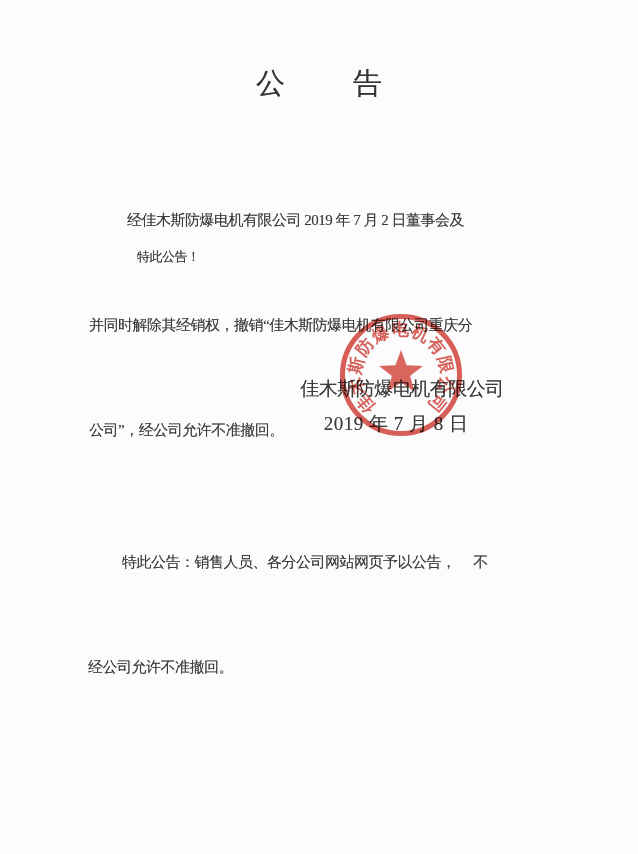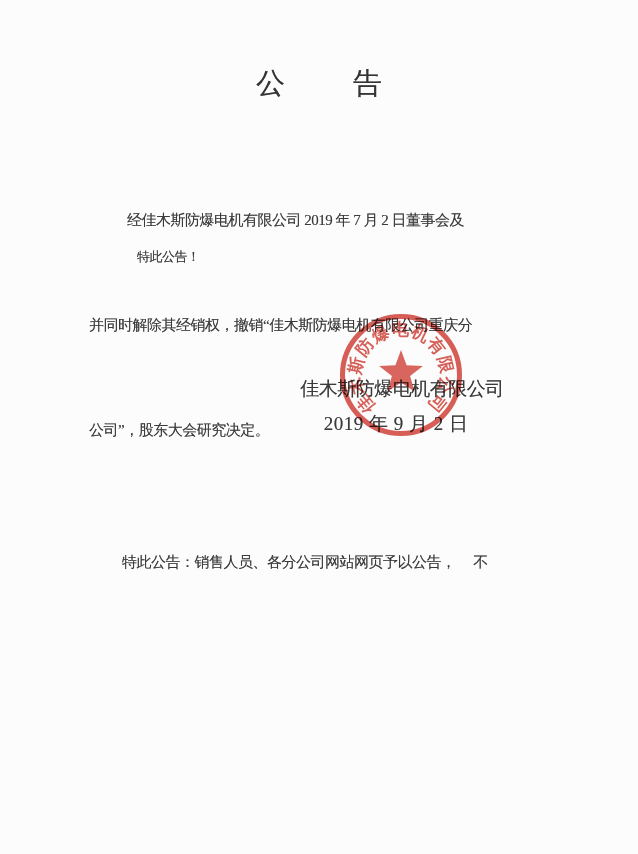--- a/index.html
+++ b/index.html
@@ -95,36 +95,37 @@
 <div class="page">
 
   <div class="doc-title txt">
     <span>公</span>
     <span>告</span>
   </div>
 
   <div class="para p1 txt">
     <div class="line-1">经佳木斯防爆电机有限公司 2019 年 7 月 2 日董事会及</div>
     <div class="line-2">并同时解除其经销权，撤销“佳木斯防爆电机有限公司重庆分</div>
-    <div class="line-3">公司”，股东大会研究决定。</div>
+    <div class="line-3">公司”，经公司允许不准撤回。</div>
   </div>
 
   <div class="closing txt">特此公告！</div>
 
   <div class="sig-company txt">佳木斯防爆电机有限公司</div>
-  <div class="sig-date txt">2019 年 9 月 2 日</div>
+  <div class="sig-date txt">2019 年 7 月 8 日</div>
 
   <div class="seal">
     <svg viewBox="0 0 136 136" xmlns="http://www.w3.org/2000/svg">
       <circle class="ring" cx="68" cy="68" r="58.5" fill="none" stroke-width="5" opacity="0.92"></circle>
       <path id="sealArc" d="M 43.4 99.5 A 40 40 0 1 1 92.6 99.5" fill="none"></path>
       <text class="glyphs" font-size="17" letter-spacing="1" font-weight="600" opacity="0.9" font-family="'Liberation Serif','DejaVu Serif',serif">
         <textPath href="#sealArc">佳木斯防爆电机有限公司</textPath>
       </text>
       <polygon class="glyphs" opacity="0.88" points="68,43 73.6,58.2 89.9,58.9 77.1,69 81.5,84.6 68,75.6 54.5,84.6 58.9,69 46.1,58.9 62.4,58.2"></polygon>
     </svg>
   </div>
 
   <div class="para p2 txt">
     <div class="line-1">特此公告：销售人员、各分公司网站网页予以公告，　 不</div>
+    <div class="line-2">经公司允许不准撤回。</div>
   </div>
 
 </div>
 
 </body></html>

